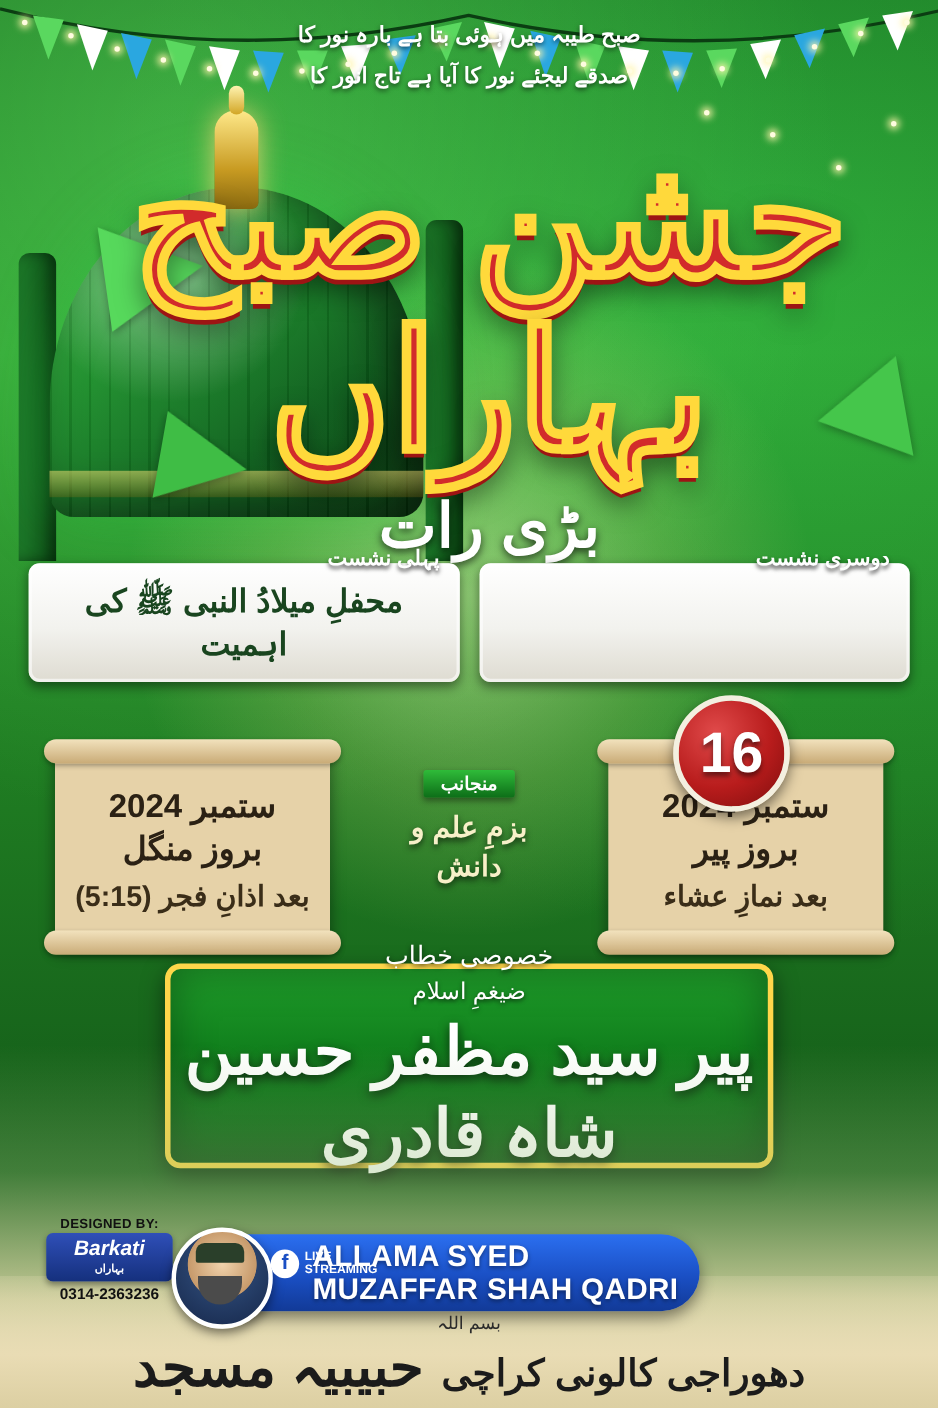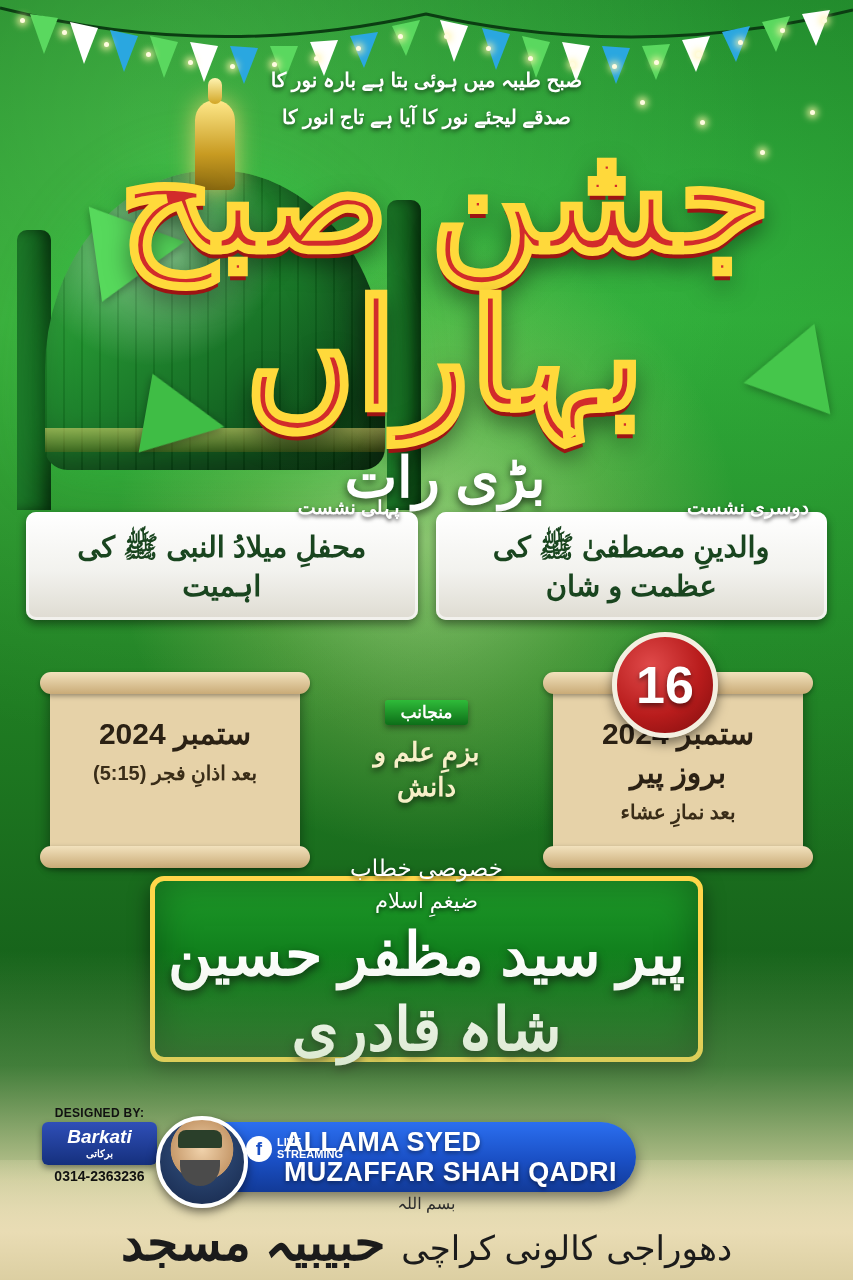--- a/index.html
+++ b/index.html
@@ -141,21 +141,20 @@
   .couplet {
     position: absolute;
     top: 14px; left: 0; right: 0;
     text-align: center;
     direction: rtl;
     color: #ffffff;
     text-shadow: 0 2px 5px rgba(0,0,0,.6);
     font-size: 20px;
     line-height: 1.85;
     letter-spacing: .5px;
-    margin-top: 48px;
   }
   .couplet div { font-weight: bold; }
 
   
   .title-block {
     position: absolute;
     top: 120px; left: 0; right: 0;
     text-align: center;
     direction: rtl;
     padding-left: 37px;
@@ -249,21 +248,21 @@
   .scroll.left { left: 20px; }
   .scroll.right { right: 20px; }
   .scroll-date {
     font-size: 30px;
     font-weight: bold;
     color: #2b2114;
     line-height: 1.3;
   }
   .scroll-time {
     margin-top: 8px;
-    font-size: 20px;
+    font-size: 26px;
     font-weight: bold;
     color: #3a2d18;
   }
   .daybadge {
     position: absolute;
     top: -8px;
     width: 96px; height: 96px;
     border-radius: 50%;
     background: radial-gradient(circle at 35% 30%, #e04a4a 0%, #b81c1c 55%, #7d0d0d 100%);
     border: 5px solid #f3efe0;
@@ -467,21 +466,21 @@
     margin-bottom: 2px;
   }
   .venue-name {
     font-size: 50px;
     font-weight: bold;
     color: #1b1b1b;
     line-height: 1.15;
   }
   .venue-area {
     font-size: 34px;
-    font-weight: normal;
+    font-weight: bold;
     color: #1b1b1b;
   }
   .venue-row {
     display: flex;
     flex-direction: row-reverse;
     justify-content: center;
     align-items: baseline;
     gap: 16px;
   }
 </style>
@@ -569,34 +568,34 @@
     <div class="title-sub">بڑی رات</div>
   </div>
 
   <div class="sessions">
     <div class="session">
       <div class="session-tag">پہلی نشست</div>
       <div class="session-text">محفلِ میلادُ النبی ﷺ کی اہمیت</div>
     </div>
     <div class="session">
       <div class="session-tag">دوسری نشست</div>
-      <div class="session-text">والدینِ مصطفیٰ ﷺ کی عظمت و شان</div>
     </div>
   </div>
 
   <div class="scrolls">
     <div class="scroll right">
       <div class="scroll-date">ستمبر 2024</div>
       <div class="scroll-date">بروز پیر</div>
       <div class="scroll-time">بعد نمازِ عشاء</div>
     </div>
     <div class="daybadge r">16</div>
 
     <div class="scroll left">
       <div class="scroll-date">ستمبر 2024</div>
+      <div class="scroll-date">بروز منگل</div>
       <div class="scroll-time">بعد اذانِ فجر (5:15)</div>
     </div>
 
     <div class="center-ribbon">
       <div class="ribbon-tag">منجانب</div>
       <div class="ribbon-text">بزمِ علم و دانش</div>
     </div>
   </div>
 
   <div class="speaker-panel">
@@ -605,21 +604,21 @@
     <div class="speaker-name">پیر سید مظفر حسین شاہ قادری</div>
   </div>
 
   <div class="bg-bottom"></div>
   <div class="bg-bottom2"></div>
 
   <div class="designer">
     <div class="designer-label">DESIGNED BY:</div>
     <div class="designer-logo">
       <span>Barkati</span>
-      <small>برکاتی</small>
+      <small>بہاراں</small>
     </div>
     <div class="designer-phone">0314-2363236</div>
   </div>
 
   <div class="livebar">
     <div class="live-portrait">
       <div class="cap"></div>
       <div class="beard"></div>
     </div>
     <div class="fb-badge">

